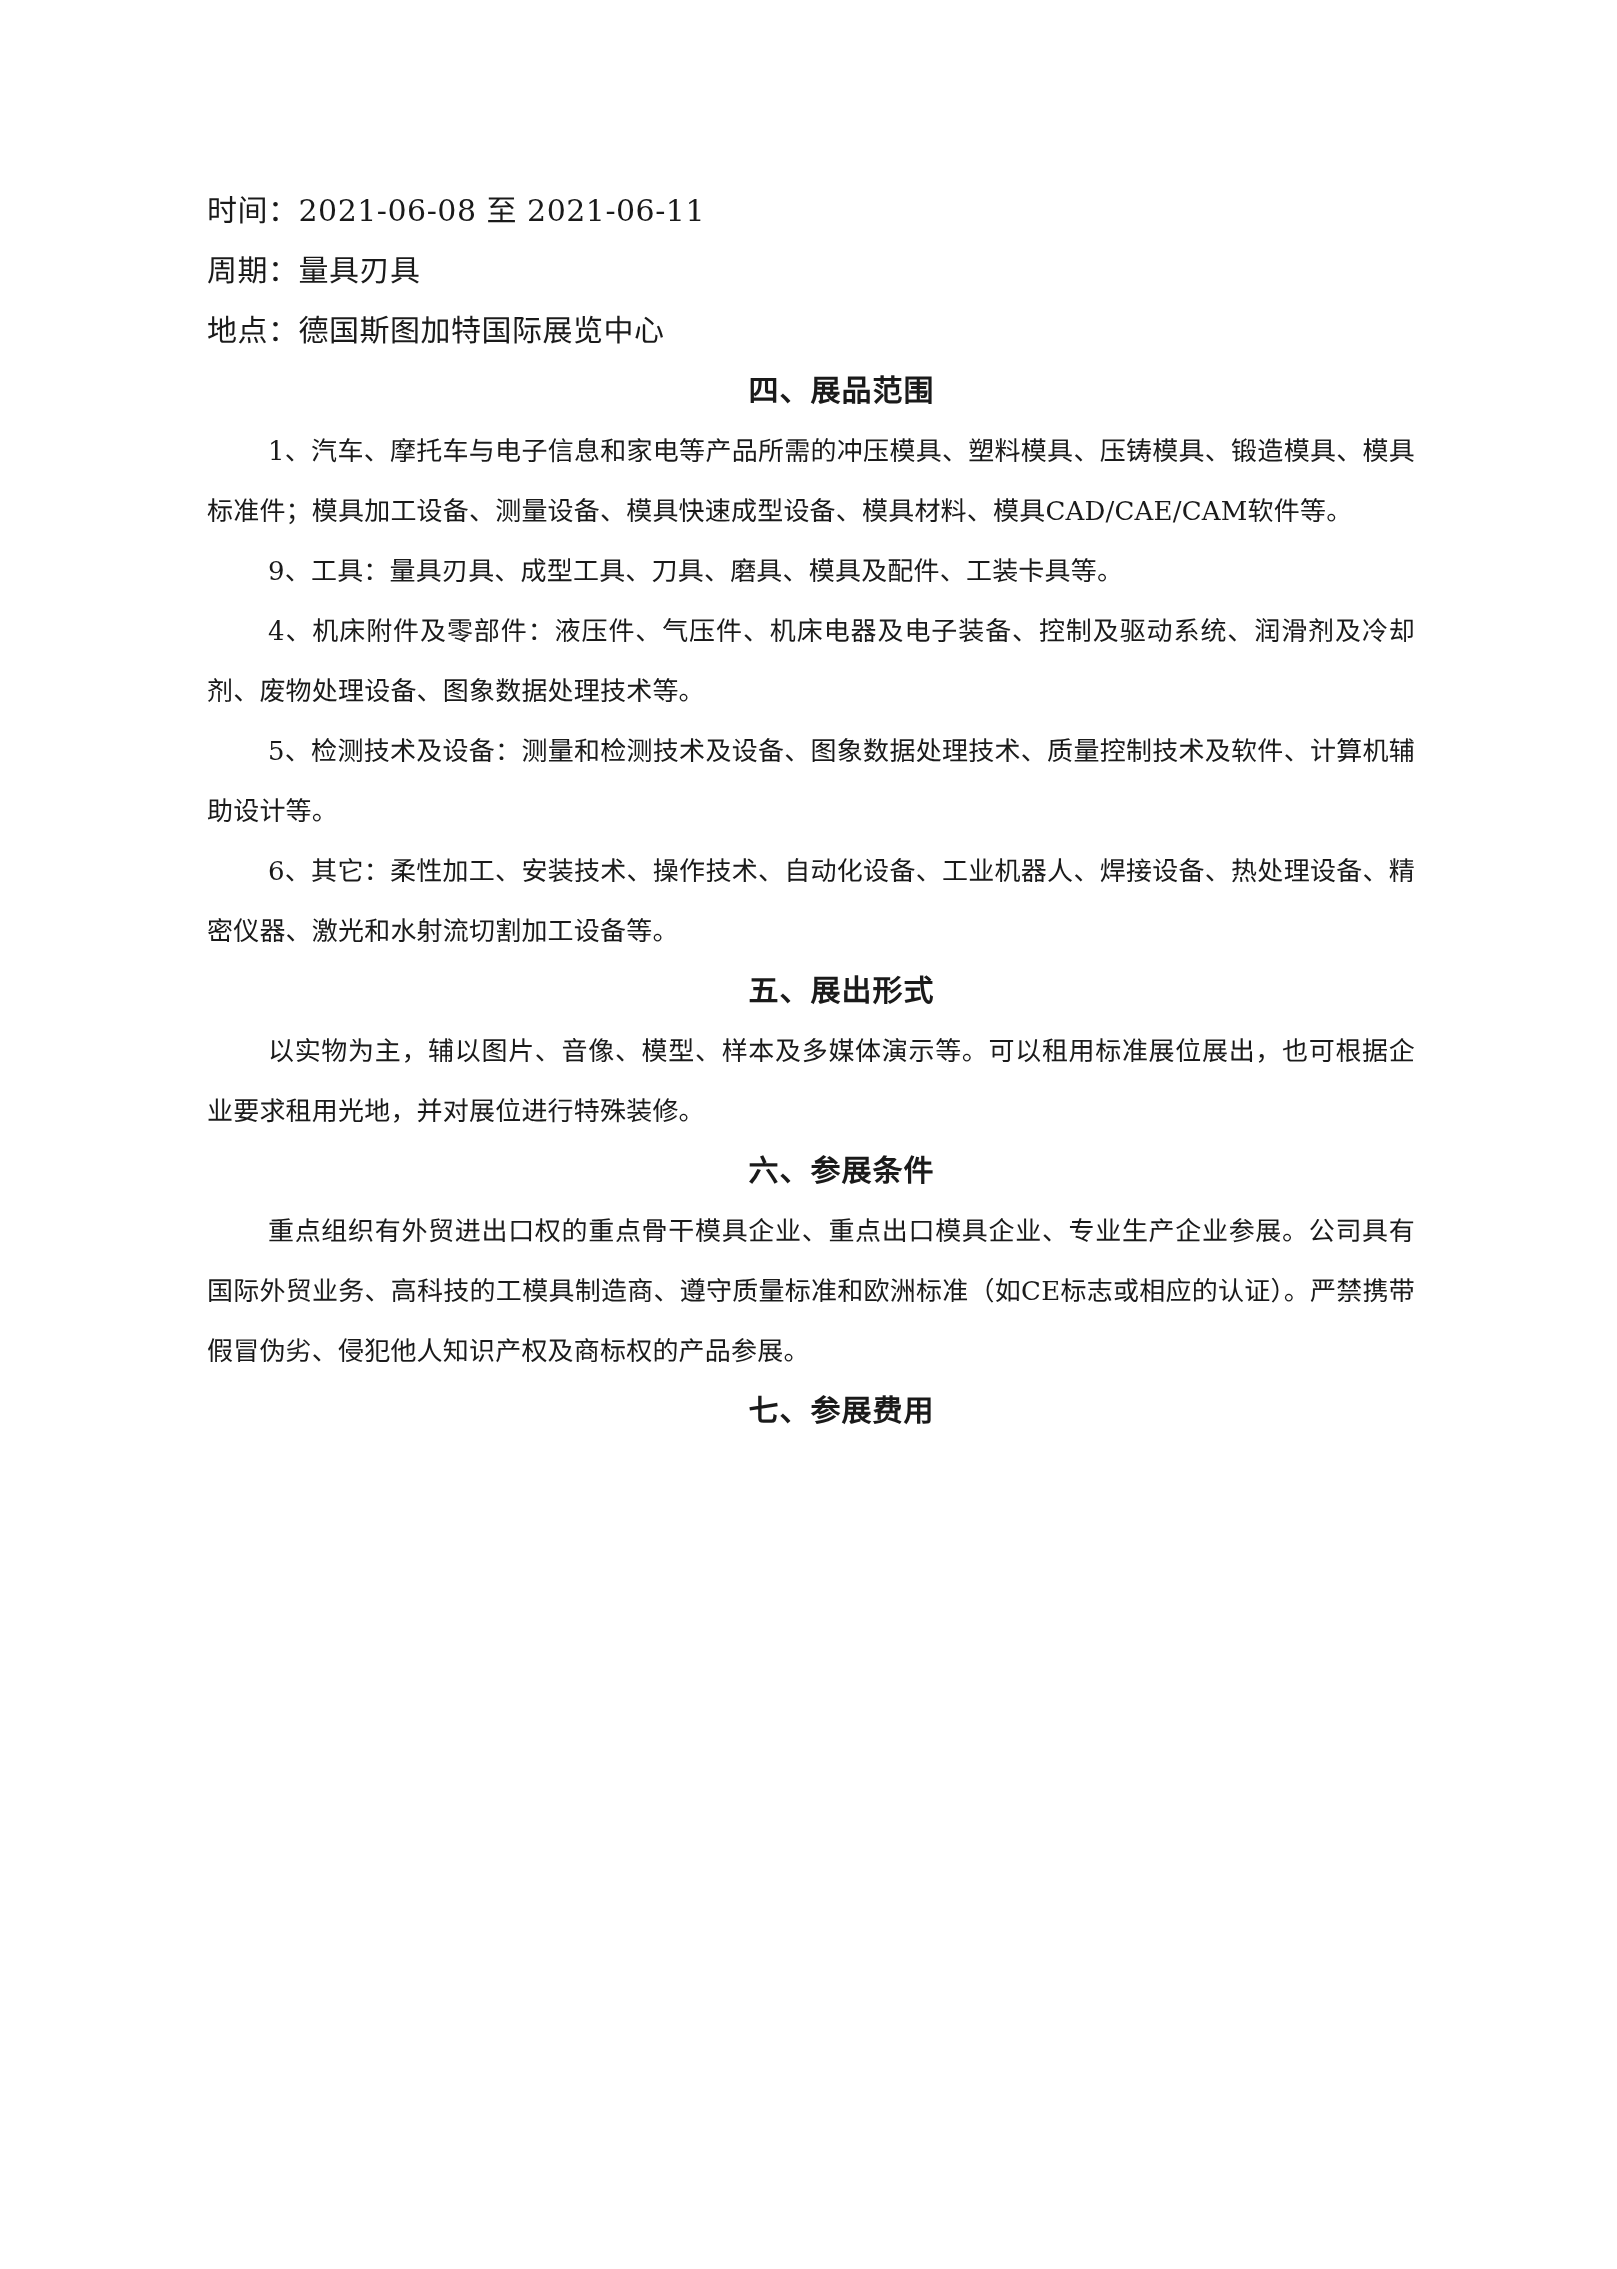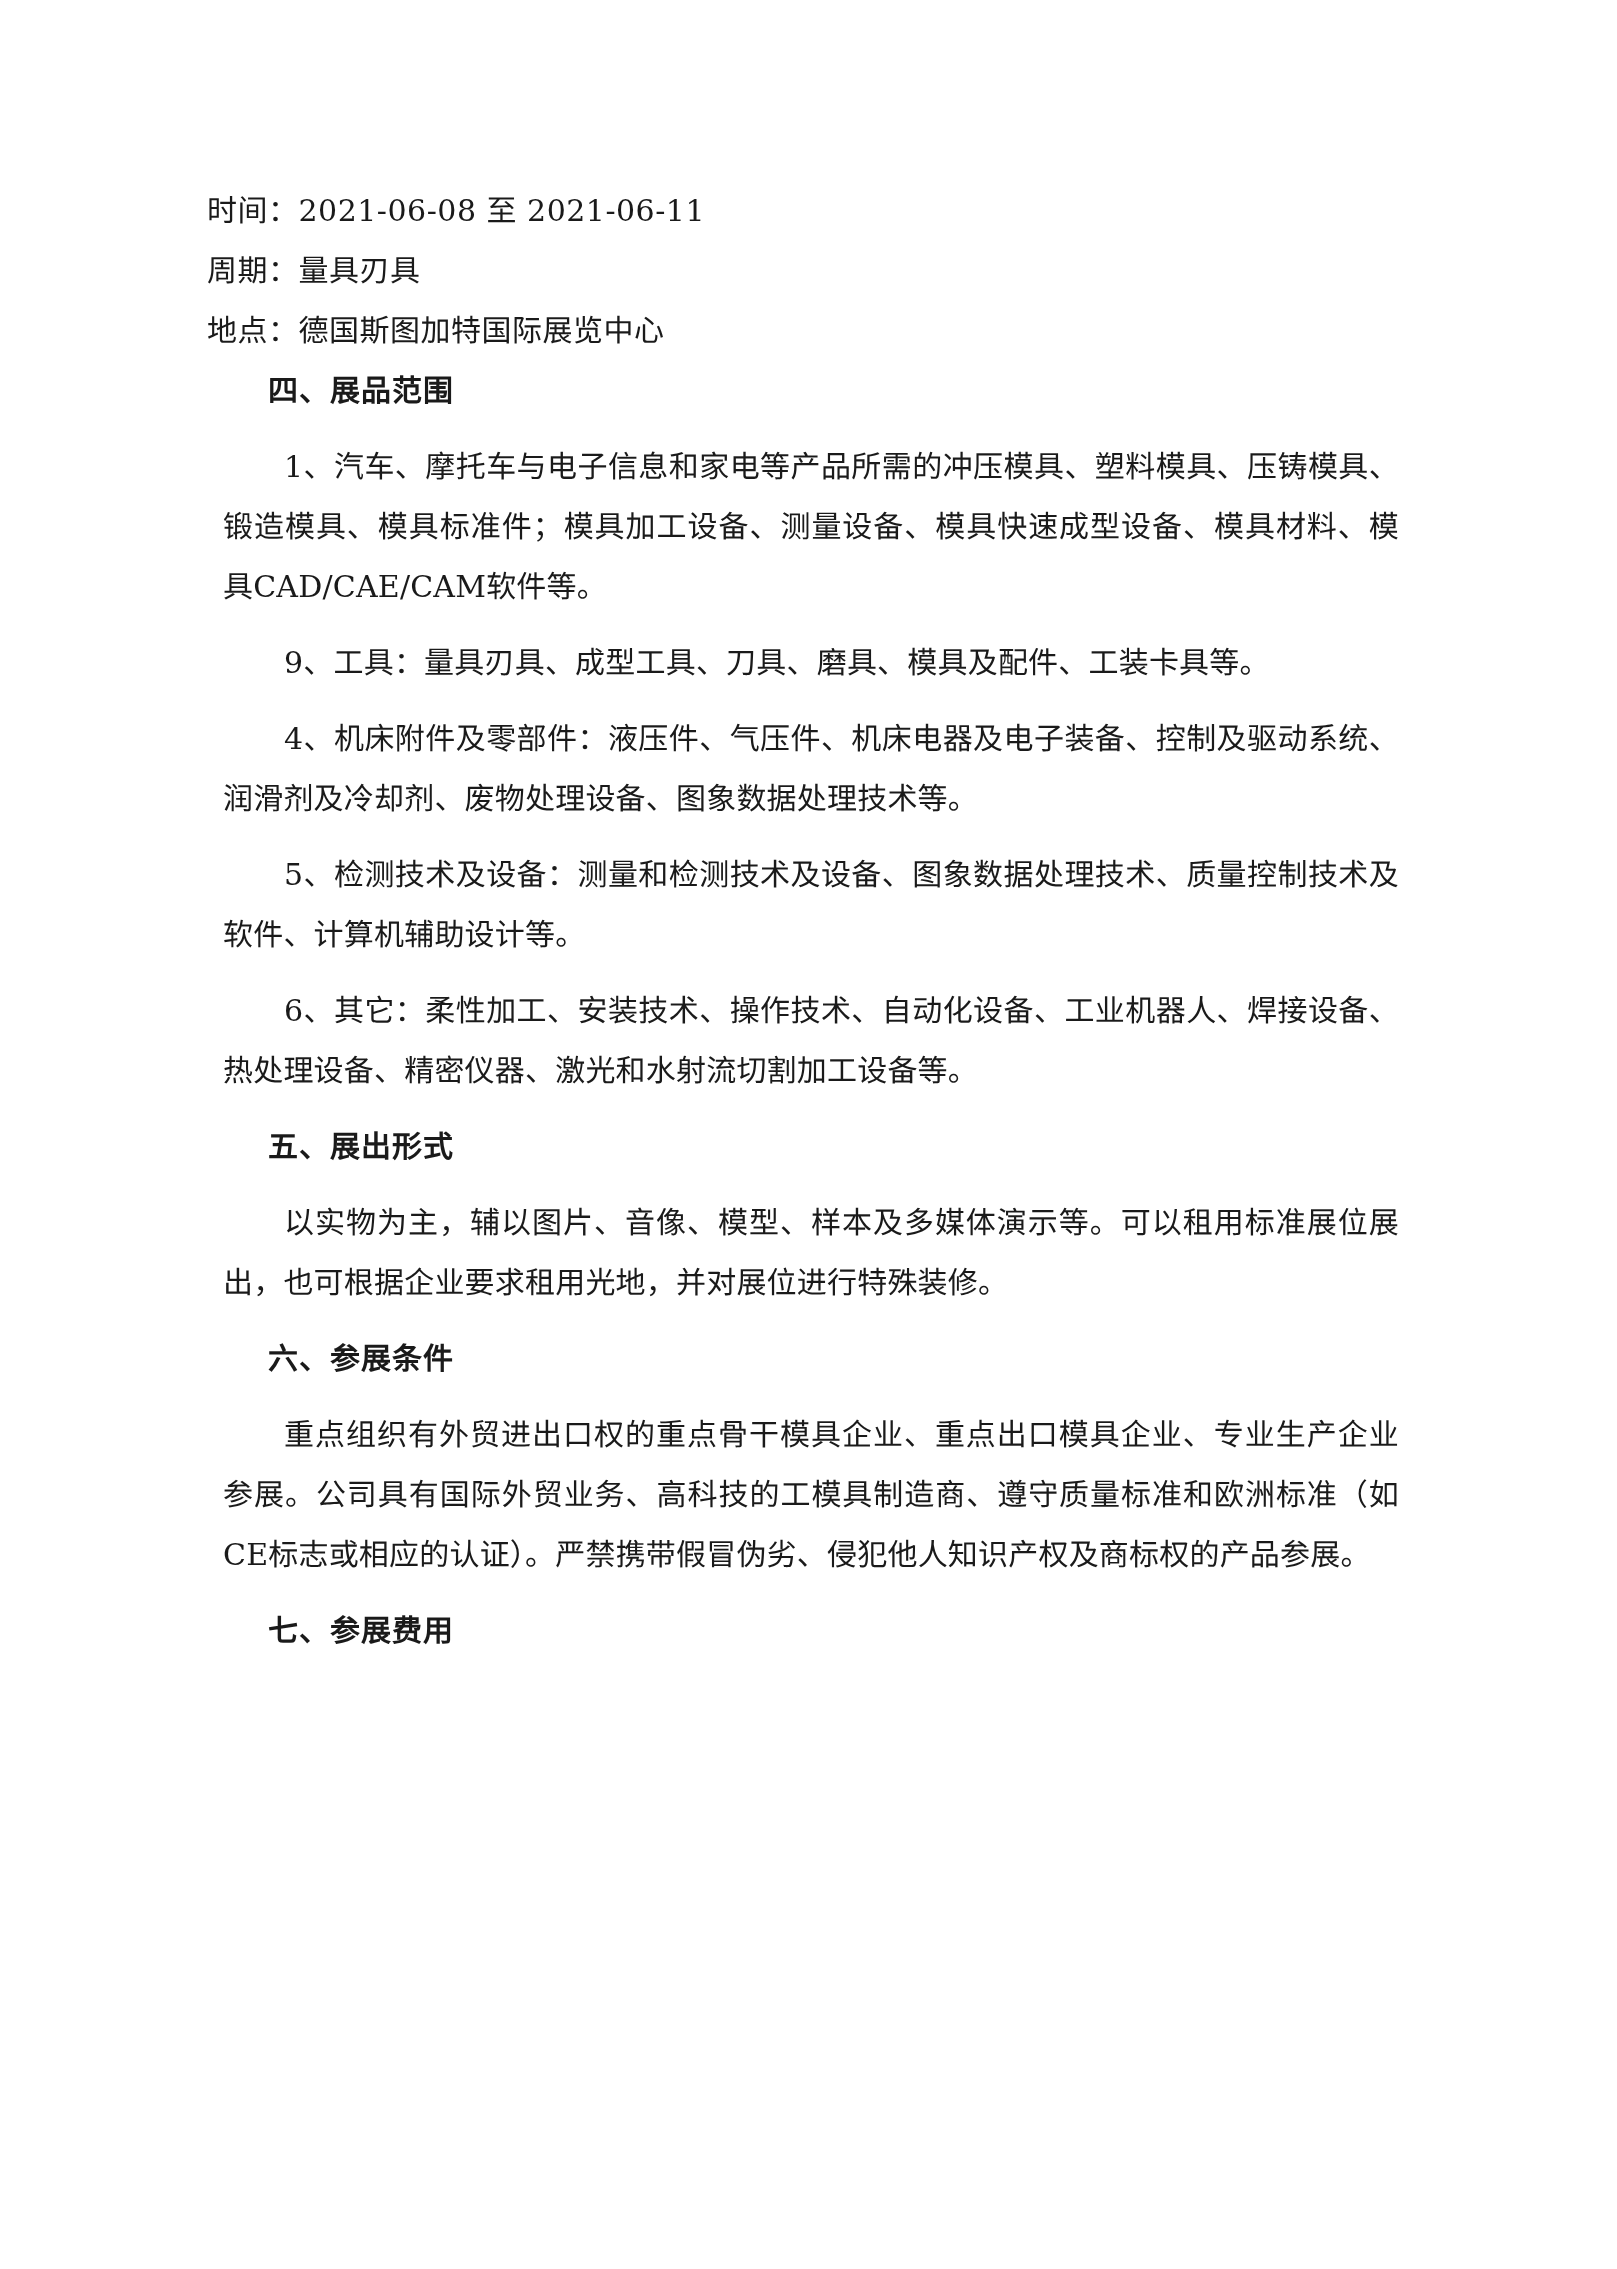--- a/index.html
+++ b/index.html
@@ -23,37 +23,38 @@
     top: 181px;
     width: 1208px;
   }
   .line {
     font-size: 30px;
     line-height: 60px;
     letter-spacing: 0.5px;
     white-space: nowrap;
   }
   .para {
-    font-size: 30px;
+    font-size: 26px;
     line-height: 60px;
     letter-spacing: 0.2px;
     text-align: justify;
     text-justify: inter-ideograph;
-    margin: 16px;
+    margin: 0;
   }
   .indent {
     text-indent: 61px;
   }
   .heading {
     font-size: 30px;
     line-height: 60px;
     font-weight: bold;
     text-indent: 61px;
     font-family: "DejaVu Sans", "Liberation Sans", sans-serif;
     letter-spacing: 1px;
+    text-align: center;
   }
   .pagenum {
     position: absolute;
     left: 0;
     right: 0;
     top: 2035px;
     text-align: center;
     font-size: 27px;
     font-family: "DejaVu Serif", "Liberation Serif", serif;
   }

